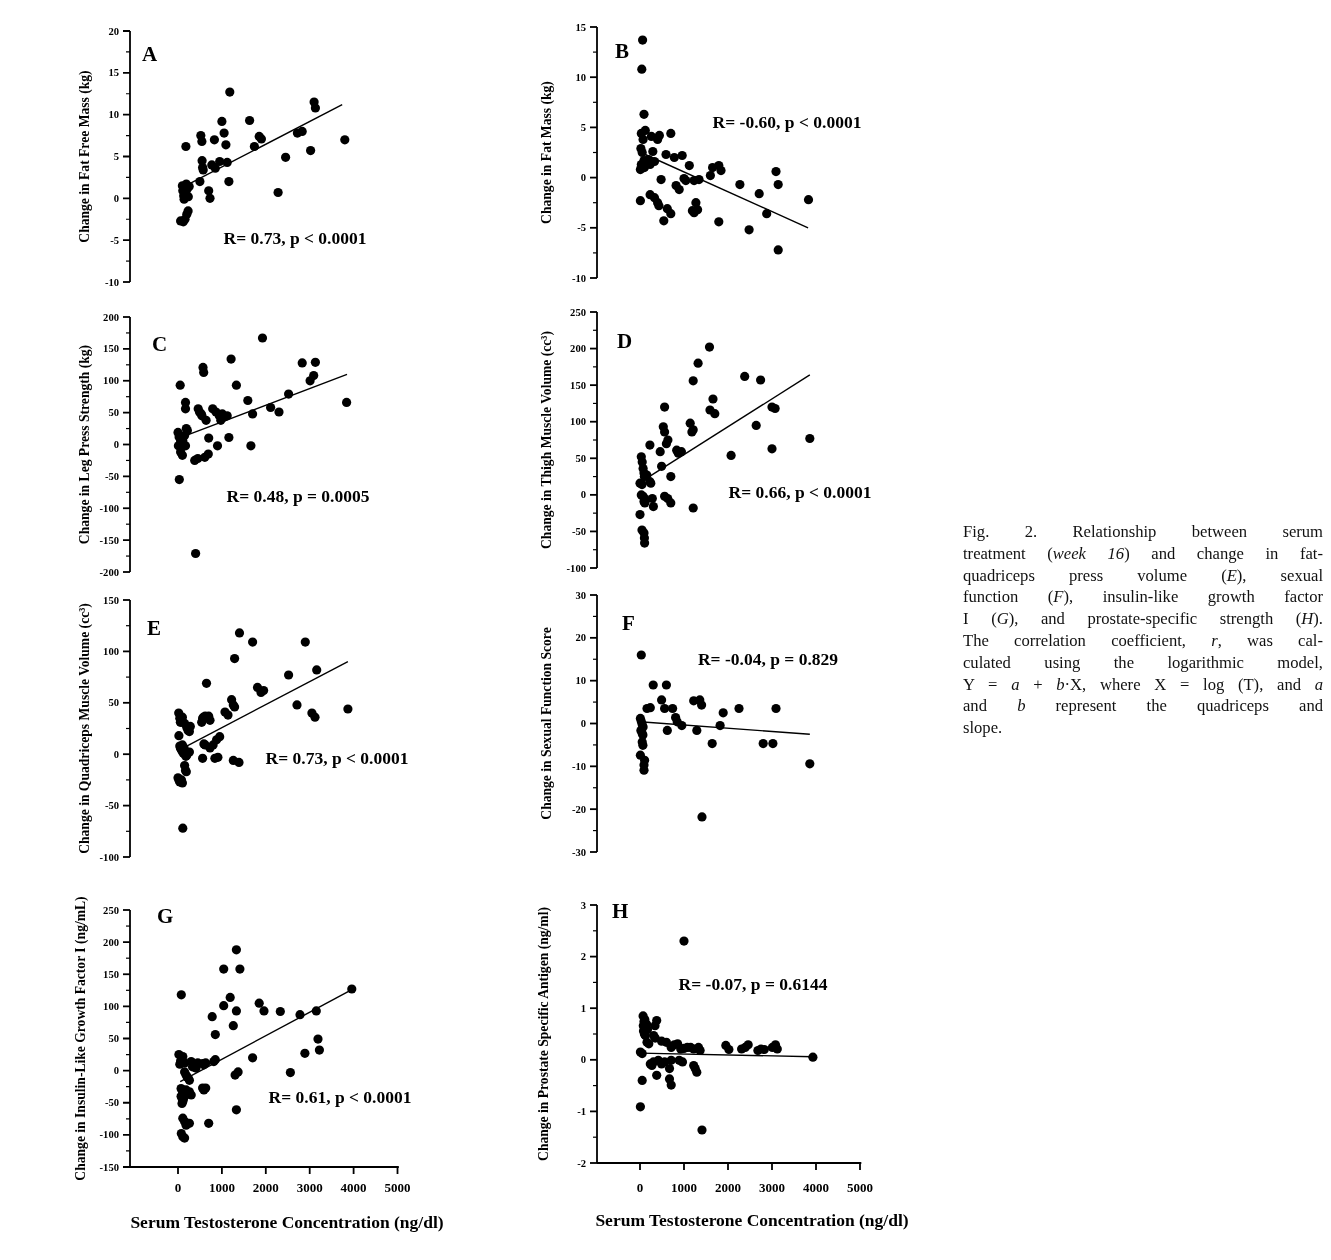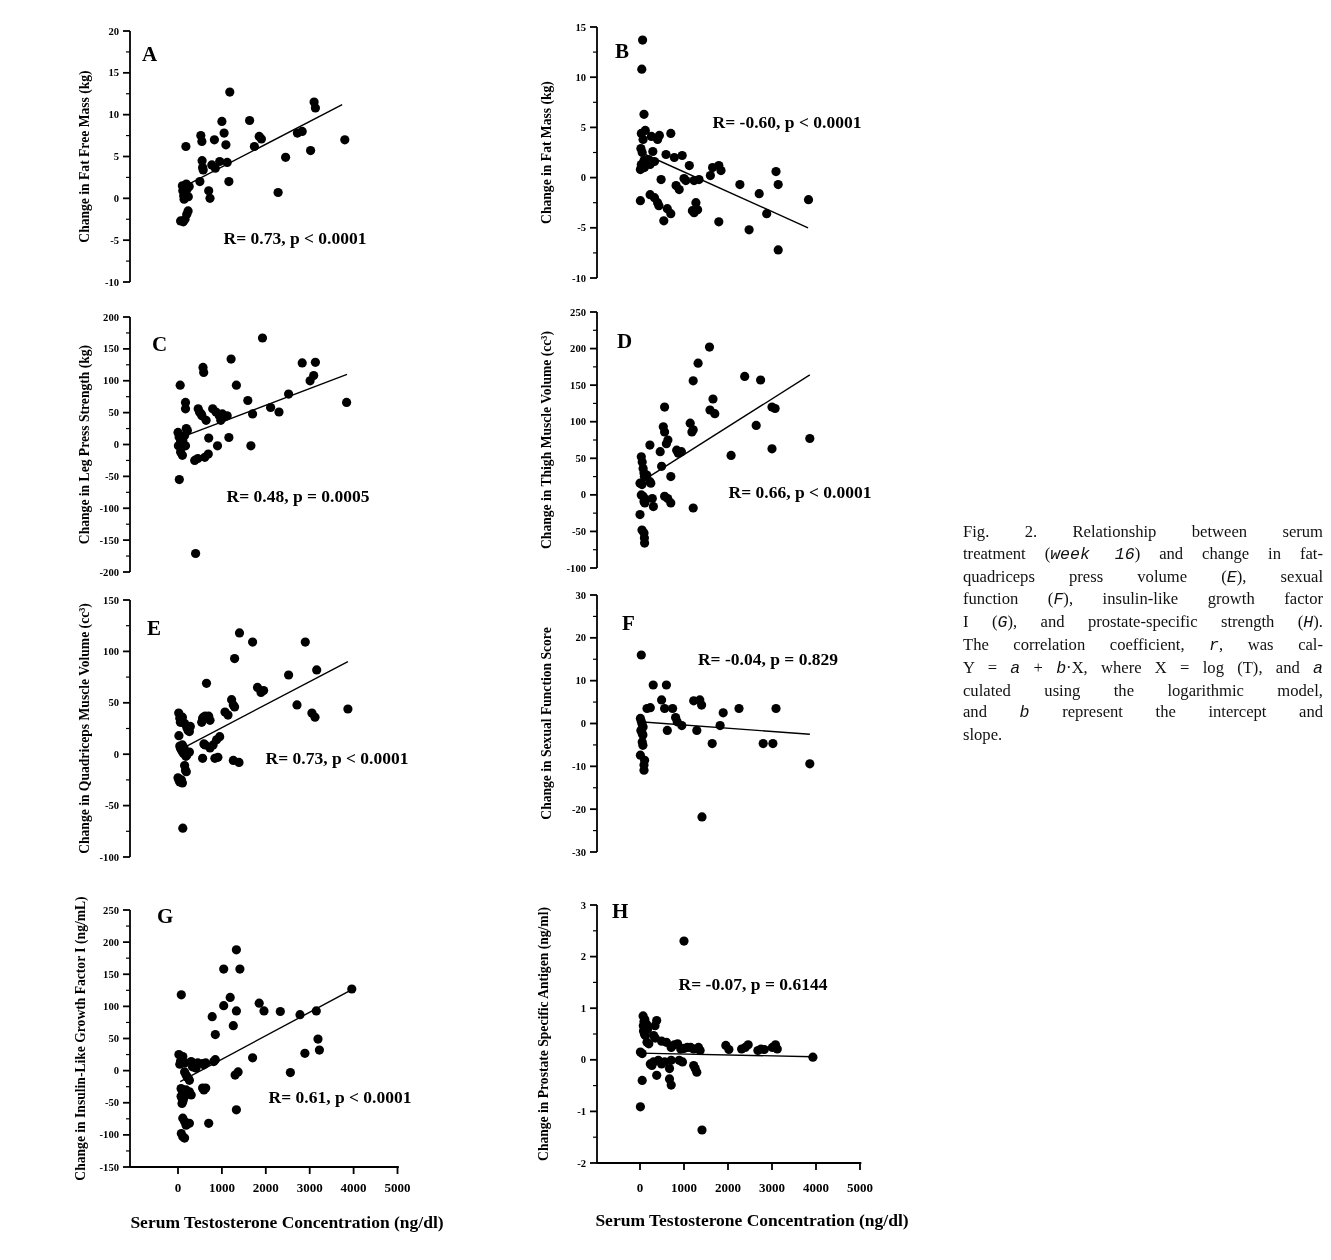--- a/index.html
+++ b/index.html
@@ -1,23 +1,23 @@
 <!DOCTYPE html>
 <html><head>
 <meta charset="utf-8">
 <style>
   html,body{margin:0;padding:0;background:#ffffff;}
   #page{position:relative;width:1331px;height:1260px;background:#fff;overflow:hidden;
-        font-family:"Liberation Serif","DejaVu Serif",serif;}
+        font-family:"Liberation Serif","DejaVu Serif",serif;border-radius:16px;}
   #figure-svg{position:absolute;left:0;top:0;}
   #caption{position:absolute;left:963px;top:521px;width:360px;color:#111;
            font-size:16.6px;line-height:21.8px;}
   .cap-line{text-align:justify;text-align-last:justify;}
   .cap-line.last{text-align-last:left;}
-  .cap-line i{font-style:italic;font-family:Liberation Mono, monospace;}
+  .cap-line i{font-style:italic;}
   svg text{fill:#000;}
   .ytick-label{font-size:10.6px;font-weight:bold;}
   .xtick-label{font-size:13px;font-weight:bold;}
   .panel-letter{font-size:21px;font-weight:bold;}
   .ann-text{font-size:17.5px;font-weight:bold;}
   .y-title{font-size:13.6px;font-weight:bold;}
   .x-title{font-size:17.5px;font-weight:bold;}
 </style>
 </head>
 <body>
@@ -755,18 +755,18 @@
         <text x="548" y="1034" text-anchor="middle" class="y-title" transform="rotate(-90 548 1034)">Change in Prostate Specific Antigen (ng/ml)</text>
       </g>
     </svg>
   <aside id="caption">
       <div class="cap-line"><span>Fig. 2. Relationship between serum</span></div>
       <div class="cap-line"><span>treatment (</span><i>week 16</i><span>) and change in fat-</span></div>
       <div class="cap-line"><span>quadriceps press volume (</span><i>E</i><span>), sexual</span></div>
       <div class="cap-line"><span>function (</span><i>F</i><span>), insulin-like growth factor</span></div>
       <div class="cap-line"><span>I (</span><i>G</i><span>), and prostate-specific strength (</span><i>H</i><span>).</span></div>
       <div class="cap-line"><span>The correlation coefficient, </span><i>r</i><span>, was cal-</span></div>
+      <div class="cap-line"><span>culated using the logarithmic model,</span></div>
       <div class="cap-line"><span>Y = </span><i>a</i><span> + </span><i>b</i><span>·X, where X = log (T), and </span><i>a</i></div>
-      <div class="cap-line"><span>culated using the logarithmic model,</span></div>
-      <div class="cap-line"><span>and </span><i>b</i><span> represent the intercept and</span></div>
+      <div class="cap-line"><span>and </span><i>b</i><span> represent the quadriceps and</span></div>
       <div class="cap-line last"><span>slope.</span></div>
     </aside>
 </div>
 
 </body></html>

